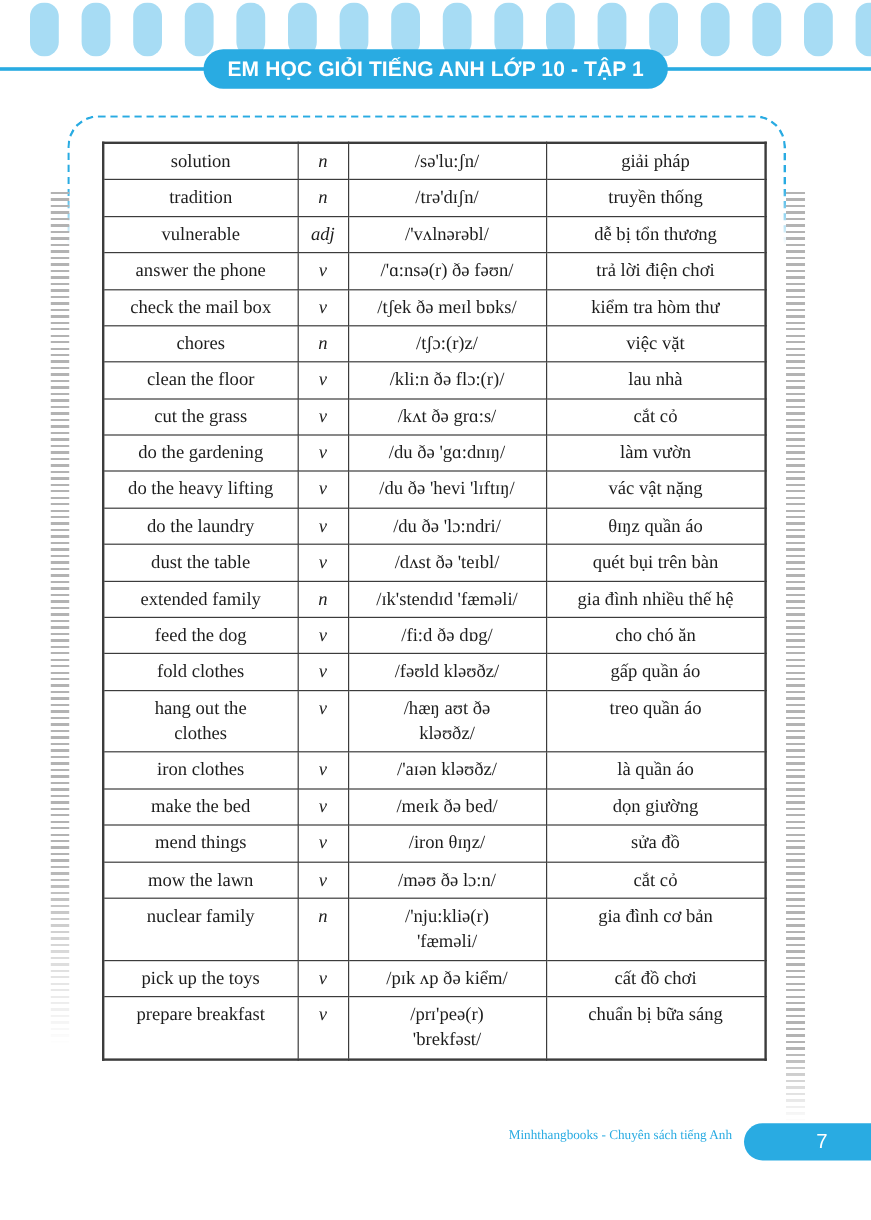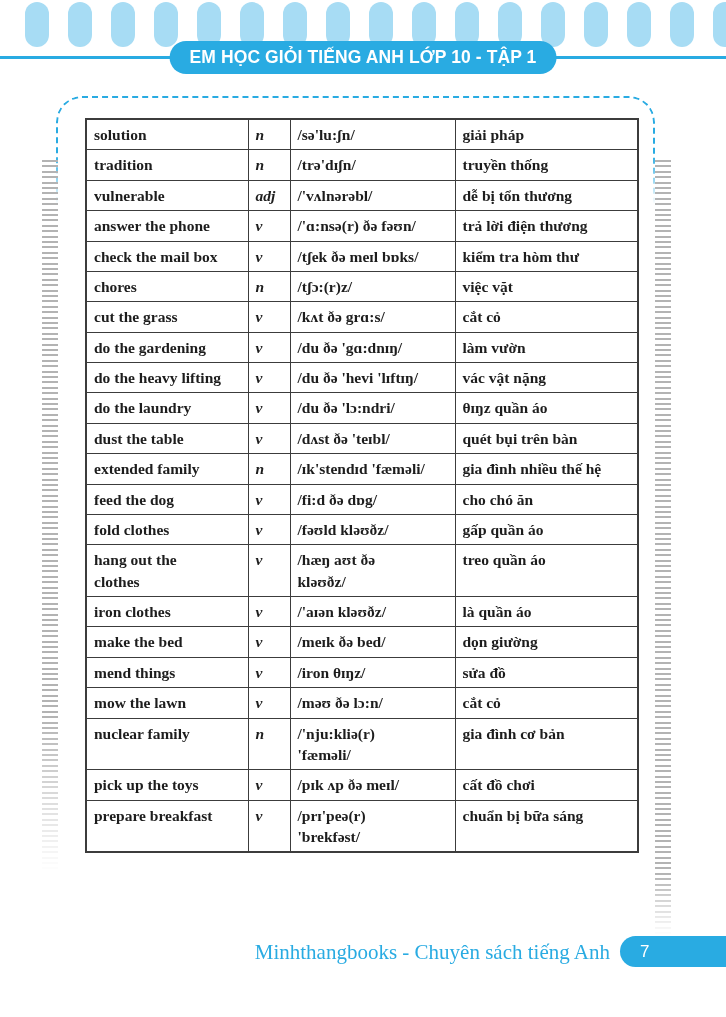--- a/index.html
+++ b/index.html
@@ -10,20 +10,21 @@
     --tick:#b3b3b3;
   }
   html,body{margin:0;padding:0;background:#ffffff;}
   .page{
     position:relative;
     width:726px;height:1017px;
     margin:0 auto;
     background:#ffffff;
     overflow:hidden;
     font-family:"Liberation Serif","DejaVu Serif",serif;
+    text-align:center;
   }
 
   
   .binding{
     position:absolute;top:2px;left:25px;right:-10px;height:45px;
     display:flex;gap:19px;overflow:hidden;
   }
   .capsule{flex:0 0 24px;width:24px;height:45px;border-radius:12px;background:var(--capsule);}
 
   
@@ -61,39 +62,38 @@
     left:655px;top:160px;height:775px;
     -webkit-mask-image:linear-gradient(to bottom,#000 92%,transparent 100%);
     mask-image:linear-gradient(to bottom,#000 92%,transparent 100%);
   }
 
   
   table.vocab{
     position:absolute;left:85px;top:118px;width:552px;
     border-collapse:collapse;table-layout:fixed;
     border:2px solid var(--grid);
-    font-weight:bold;
   }
   table.vocab td{
     border:1.5px solid var(--grid);
     padding:4px 7px;
     vertical-align:top;
     font-size:15.5px;line-height:1.38;
     color:var(--ink);
     overflow:hidden;
   }
   td.word{white-space:pre-line;}
   td.pos{font-style:italic;color:#4a4a4a;padding-left:9px;}
   td.ipa{color:var(--accent);white-space:pre-line;}
   td.meaning{}
 
   
   .footer-brand{
     position:absolute;right:116px;top:940px;
-    color:var(--accent);font-size:21px;white-space:nowrap;
+    color:var(--accent);font-size:11px;white-space:nowrap;
   }
   .page-pill{
     position:absolute;left:620px;top:936px;width:110px;height:31px;
     background:var(--accent);border-radius:16px 0 0 16px;
     color:#ffffff;font-family:"Liberation Sans","DejaVu Sans",sans-serif;
     font-size:17px;line-height:31px;padding-left:20px;box-sizing:border-box;
   }
 </style>
 </head>
 <body>
@@ -152,33 +152,39 @@
         <tr>
           <td class="word">vulnerable</td>
           <td class="pos">adj</td>
           <td class="ipa">/'vʌlnərəbl/</td>
           <td class="meaning">dễ bị tổn thương</td>
         </tr>
         <tr>
           <td class="word">answer the phone</td>
           <td class="pos">v</td>
           <td class="ipa">/'ɑ:nsə(r) ðə fəʊn/</td>
-          <td class="meaning">trả lời điện thương</td>
+          <td class="meaning">trả lời điện chơi</td>
         </tr>
         <tr>
           <td class="word">check the mail box</td>
           <td class="pos">v</td>
           <td class="ipa">/tʃek ðə meɪl bɒks/</td>
           <td class="meaning">kiểm tra hòm thư</td>
         </tr>
         <tr>
           <td class="word">chores</td>
           <td class="pos">n</td>
           <td class="ipa">/tʃɔ:(r)z/</td>
           <td class="meaning">việc vặt</td>
+        </tr>
+        <tr>
+          <td class="word">clean the floor</td>
+          <td class="pos">v</td>
+          <td class="ipa">/kli:n ðə flɔ:(r)/</td>
+          <td class="meaning">lau nhà</td>
         </tr>
         <tr>
           <td class="word">cut the grass</td>
           <td class="pos">v</td>
           <td class="ipa">/kʌt ðə grɑ:s/</td>
           <td class="meaning">cắt cỏ</td>
         </tr>
         <tr>
           <td class="word">do the gardening</td>
           <td class="pos">v</td>
@@ -256,21 +262,21 @@
         <tr>
           <td class="word">nuclear family</td>
           <td class="pos">n</td>
           <td class="ipa">/'nju:kliə(r)
 'fæməli/</td>
           <td class="meaning">gia đình cơ bản</td>
         </tr>
         <tr>
           <td class="word">pick up the toys</td>
           <td class="pos">v</td>
-          <td class="ipa">/pɪk ʌp ðə meɪl/</td>
+          <td class="ipa">/pɪk ʌp ðə kiểm/</td>
           <td class="meaning">cất đồ chơi</td>
         </tr>
         <tr>
           <td class="word">prepare breakfast</td>
           <td class="pos">v</td>
           <td class="ipa">/prɪ'peə(r)
 'brekfəst/</td>
           <td class="meaning">chuẩn bị bữa sáng</td>
         </tr>
       </tbody>

